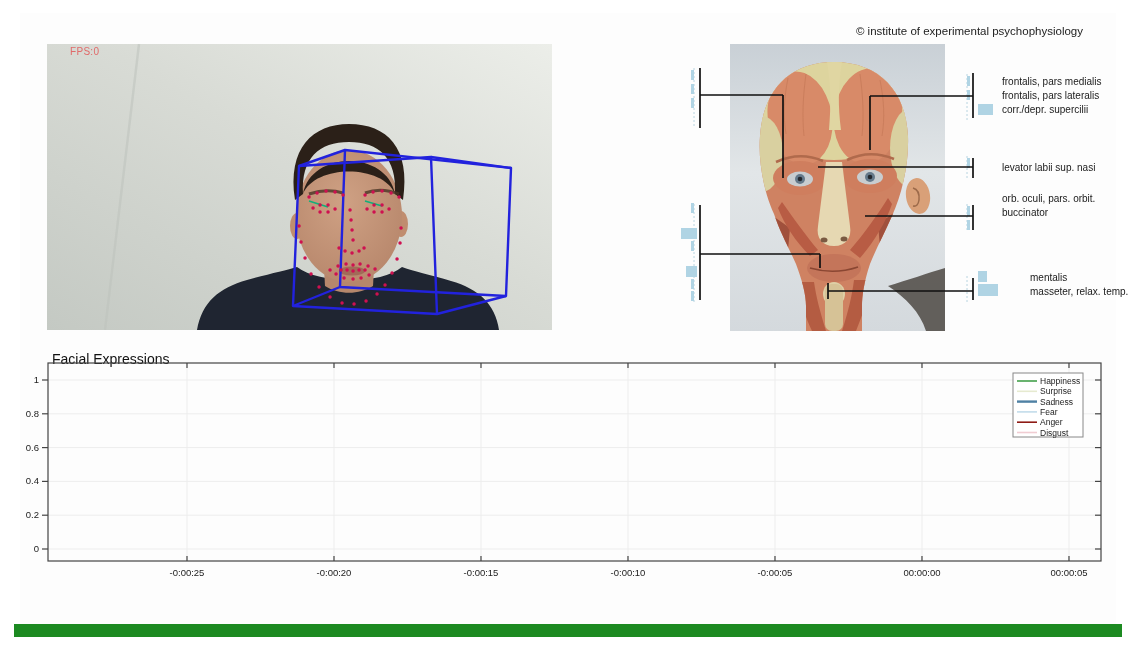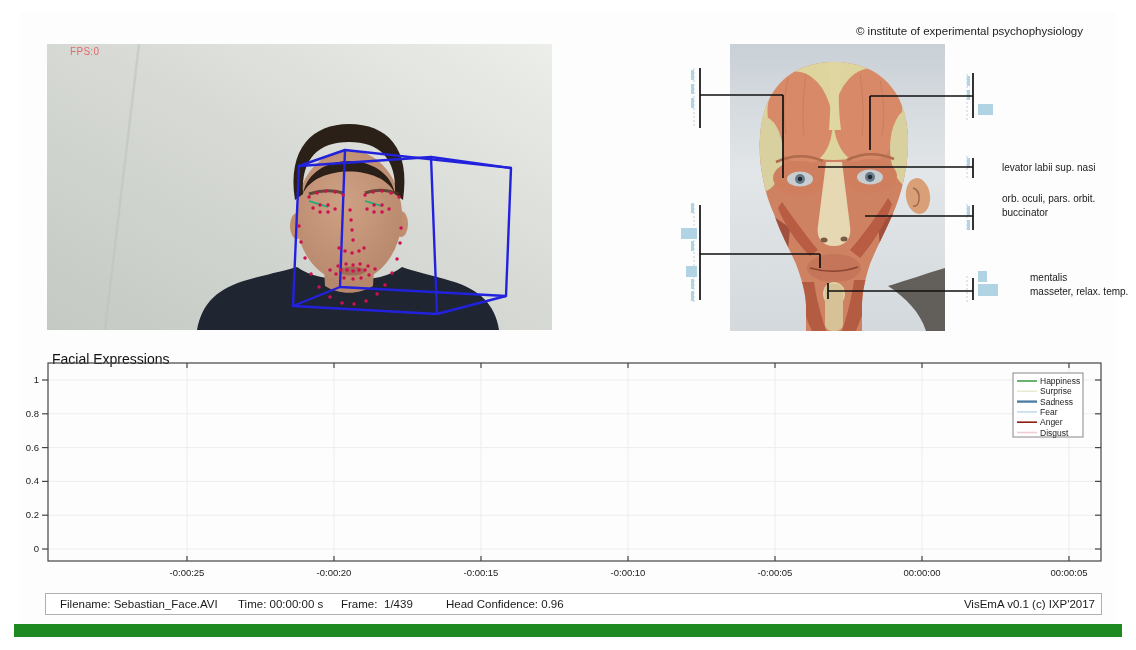--- a/index.html
+++ b/index.html
@@ -160,20 +160,25 @@
     <g stroke="#111" stroke-width="1.7" fill="none">
       <path d="M140 24 V84 M140 51 H223 M223 51 V134"></path>
       <path d="M140 161 V256 M140 210 H260 M260 210 V224"></path>
       <path d="M413 29 V74 M413 52 H310 M310 52 V106"></path>
       <path d="M413 114 V134 M413 123 H258"></path>
       <path d="M413 161 V186 M413 172 H305"></path>
       <path d="M413 234 V256 M413 247 H268 M268 239 V255"></path>
     </g>
   </svg>
 
+  <div class="lbl" style="left:1002px;top:75px;">
+    <div>frontalis, pars medialis</div>
+    <div>frontalis, pars lateralis</div>
+    <div>corr./depr. supercilii</div>
+  </div>
   <div class="lbl" style="left:1002px;top:161px;">
     <div>levator labii sup. nasi</div>
   </div>
   <div class="lbl" style="left:1002px;top:192px;">
     <div>orb. oculi, pars. orbit.</div>
     <div>buccinator</div>
   </div>
   <div class="lbl" style="left:1002px;top:271px;margin-left:28px;">
     <div>mentalis</div>
     <div>masseter, relax. temp.</div>
@@ -242,21 +247,13 @@
       <line x1="997" x2="1017" y1="53.6" y2="53.6" stroke="#4f81a4" stroke-width="2.4"></line>
       <text x="1020" y="56.6" font-size="8.5" fill="#222">Sadness</text>
       <line x1="997" x2="1017" y1="63.900000000000006" y2="63.900000000000006" stroke="#c2dcea" stroke-width="1.6"></line>
       <text x="1020" y="66.9" font-size="8.5" fill="#222">Fear</text>
       <line x1="997" x2="1017" y1="74.2" y2="74.2" stroke="#8e1b15" stroke-width="1.6"></line>
       <text x="1020" y="77.2" font-size="8.5" fill="#222">Anger</text>
       <line x1="997" x2="1017" y1="84.5" y2="84.5" stroke="#f0ccd2" stroke-width="1.6"></line>
       <text x="1020" y="87.5" font-size="8.5" fill="#222">Disgust</text>
     </svg>
 
-  <div class="statusbar">
-    <span class="sb-filename">Filename: Sebastian_Face.AVI</span>
-    <span class="sb-time">Time: 00:00:00 s</span>
-    <span class="sb-framelabel">Frame:</span>
-    <span class="sb-framevalue">1/439</span>
-    <span class="sb-headconf">Head Confidence: 0.96</span>
-    <span class="sb-version">VisEmA v0.1  (c) IXP'2017</span>
-  </div>
 </div>
 
 </body></html>

